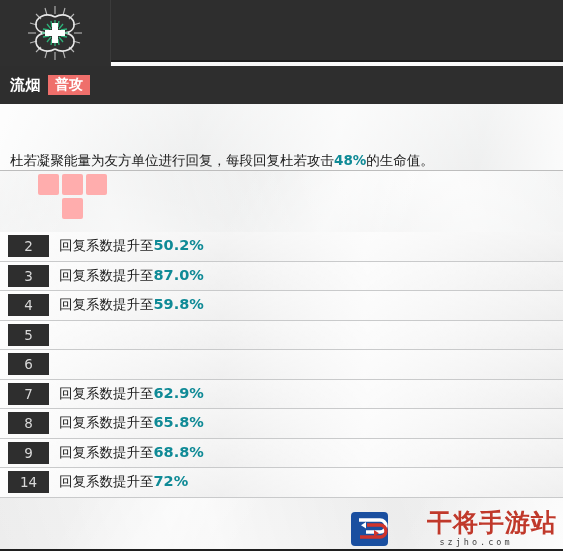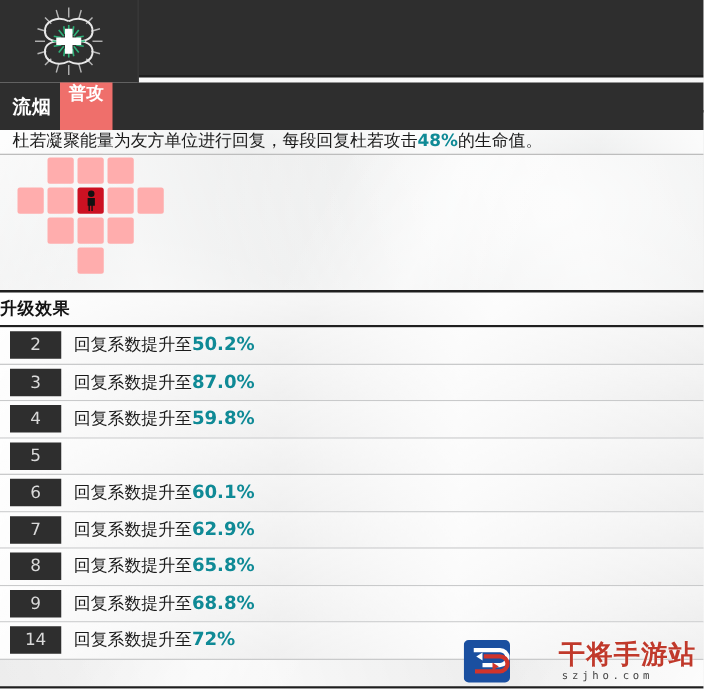--- a/index.html
+++ b/index.html
@@ -65,37 +65,38 @@
     color: #ffffff;
     font-size: 15px;
     font-weight: bold;
     letter-spacing: 0.5px;
   }
   .skill-tag {
     background: #ef6f6b;
     color: #ffffff;
     font-size: 14px;
     font-weight: bold;
-    padding: 2px 7px 21px 7px;
+    padding: 2px 7px 4px 7px;
     line-height: 1.05;
   }
   .skill-desc-row {
     flex: 1;
     background:
       linear-gradient(100deg, rgba(255,255,255,0.9) 0%, rgba(255,255,255,0.2) 35%, rgba(255,255,255,0.75) 60%, rgba(255,255,255,0.25) 85%, rgba(255,255,255,0.8) 100%),
       linear-gradient(180deg, #f0f1f1, #e9eaea);
     display: flex;
     align-items: center;
     padding: 0 8px 0 10px;
     border-bottom: 1px solid #bdbdbd;
   }
   .skill-desc {
     color: #1b1b1b;
     font-size: 13.5px;
     line-height: 1.4;
+    margin-top: 47px;
   }
   .hl { color: #0f8a96; font-weight: bold; }
 
   
   .section-head {
     height: 26px;
     display: flex;
     align-items: center;
     padding-left: 0;
     background:
@@ -190,21 +191,21 @@
     right: 6px;
     bottom: 4px;
     display: flex;
     align-items: center;
     gap: 6px;
     z-index: 5;
   }
   .wm-logo { width: 38px; height: 36px; }
   .wm-text-wrap { display: flex; flex-direction: column; align-items: center; }
   .wm-main {
-    font-size: 21px;
+    font-size: 25px;
     font-weight: bold;
     color: #c0392b;
     letter-spacing: 1px;
     line-height: 1;
     text-shadow: 0 0 2px rgba(255,255,255,0.9);
     margin-left: 32px;
   }
   .wm-sub {
     font-size: 8.5px;
     color: #444;
@@ -318,43 +319,39 @@
         <div class="cell range"></div>
         <div class="cell empty"></div>
         <div class="cell empty"></div>
         <div class="cell empty"></div>
         <div class="cell range"></div>
         <div class="cell empty"></div>
         <div class="cell empty"></div>
       </div>
   </div>
 
-  <div class="section-head">
-    <span class="section-head-title">升级效果</span>
-  </div>
 
   <div class="upgrade-list" id="upgrade-list">
       <div class="upgrade-row">
         <div class="lvl-badge">2</div>
         <div class="upgrade-text"><span>回复系数提升至</span><span class="val">50.2%</span></div>
       </div>
       <div class="upgrade-row">
         <div class="lvl-badge">3</div>
         <div class="upgrade-text"><span>回复系数提升至</span><span class="val">87.0%</span></div>
       </div>
       <div class="upgrade-row">
         <div class="lvl-badge">4</div>
         <div class="upgrade-text"><span>回复系数提升至</span><span class="val">59.8%</span></div>
       </div>
       <div class="upgrade-row">
         <div class="lvl-badge">5</div>
       </div>
       <div class="upgrade-row">
         <div class="lvl-badge">6</div>
-        <div class="upgrade-text"><span>回复系数提升至</span><span class="val">60.1%</span></div>
       </div>
       <div class="upgrade-row">
         <div class="lvl-badge">7</div>
         <div class="upgrade-text"><span>回复系数提升至</span><span class="val">62.9%</span></div>
       </div>
       <div class="upgrade-row">
         <div class="lvl-badge">8</div>
         <div class="upgrade-text"><span>回复系数提升至</span><span class="val">65.8%</span></div>
       </div>
       <div class="upgrade-row">

